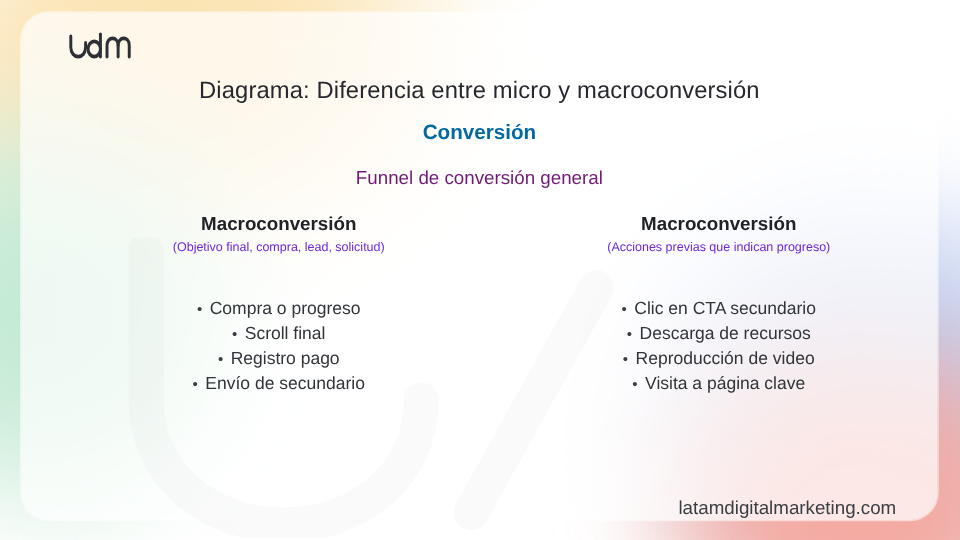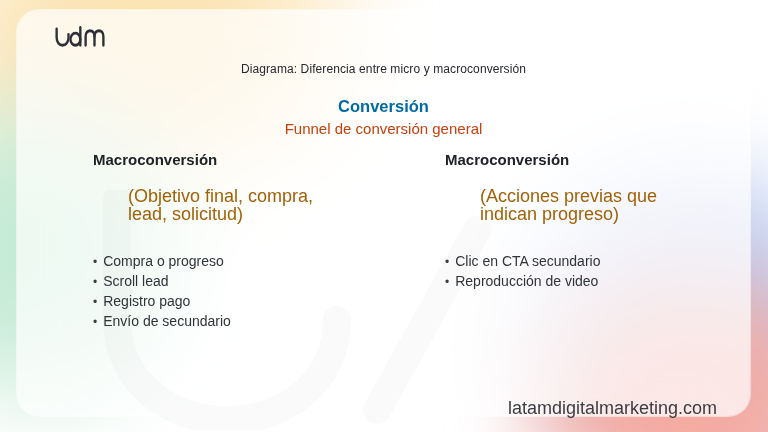--- a/index.html
+++ b/index.html
@@ -28,45 +28,45 @@
     box-shadow: 0 0 0 1px rgba(255,255,255,0.55);
   }
 
   .logo { position:absolute; left:37px; top:15px; width:54px; height:26px; }
   .logo svg { width:100%; height:100%; }
 
   .watermark { position:absolute; left:60px; top:180px; width:420px; height:240px; opacity:0.025; pointer-events:none; }
 
   .page-title {
     position:absolute; left:0; top:52px; width:100%;
-    text-align:center; font-size:12px; font-weight:500; letter-spacing:0.1px; color:#26282d;
+    text-align:center; font-size:19px; font-weight:500; letter-spacing:0.1px; color:#26282d;
   }
 
   .funnel-heading {
     position:absolute; left:0; top:87px; width:100%;
     text-align:center; font-size:16.5px; font-weight:bold; color:#0369a1;
   }
   .funnel-subheading {
-    position:absolute; left:0; top:110px; width:100%;
-    text-align:center; font-size:15px; font-weight:normal; color:#c2410c;
+    position:absolute; left:0; top:124px; width:100%;
+    text-align:center; font-size:15px; font-weight:normal; color:#701a75;
   }
 
-  .column { position:absolute; top:140px; width:260px; text-align:left; }
+  .column { position:absolute; top:160px; width:260px; text-align:center; }
   .column-macro { left:76px; }
   .column-micro { left:428px; }
   .column-heading { font-size:15px; font-weight:bold; color:#202227; line-height:19px; }
-  .column-description { font-size:18px; color:#a16207; line-height:18px; max-width:190px; margin:18px auto 0; }
+  .column-description { font-size:10px; color:#6d28d9; line-height:18px; max-width:190px; margin:1px auto 0; }
 
   .bullet-list { list-style:none; margin-top:29px; }
   .bullet-list li { font-size:14px; color:#303338; line-height:19px; }
   .bullet-list li::before { content:"\2022\2002"; font-size:12px; color:#3a3d42; }
 
   .footer-url {
     position:absolute; right:33px; top:388px;
-    font-size:18px; color:#3a3d42;
+    font-size:15px; color:#3a3d42;
   }
 </style>
 </head>
 <body>
 
 <div class="canvas">
   <div class="blob blob-cream"></div>
   <div class="blob blob-mint"></div>
   <div class="blob blob-blue"></div>
   <div class="blob blob-salmon"></div>
@@ -92,32 +92,34 @@
 
     <div class="funnel-heading">Conversión</div>
     <div class="funnel-subheading">Funnel de conversión general</div>
 
     <div class="column column-macro">
       <div class="column-heading">Macroconversión</div>
       <div class="column-description">(Objetivo final, compra, lead, solicitud)</div>
       <ul class="bullet-list">
 
       <li>Compra o progreso</li>
-          <li>Scroll lead</li>
+          <li>Scroll final</li>
           <li>Registro pago</li>
           <li>Envío de secundario</li>
         </ul>
     </div>
 
     <div class="column column-micro">
       <div class="column-heading">Macroconversión</div>
       <div class="column-description">(Acciones previas que indican progreso)</div>
       <ul class="bullet-list">
 
       <li>Clic en CTA secundario</li>
+          <li>Descarga de recursos</li>
           <li>Reproducción de video</li>
+          <li>Visita a página clave</li>
         </ul>
     </div>
 
     <div class="footer-url">latamdigitalmarketing.com</div>
 
   </div>
 </div>
 
 </body></html>

